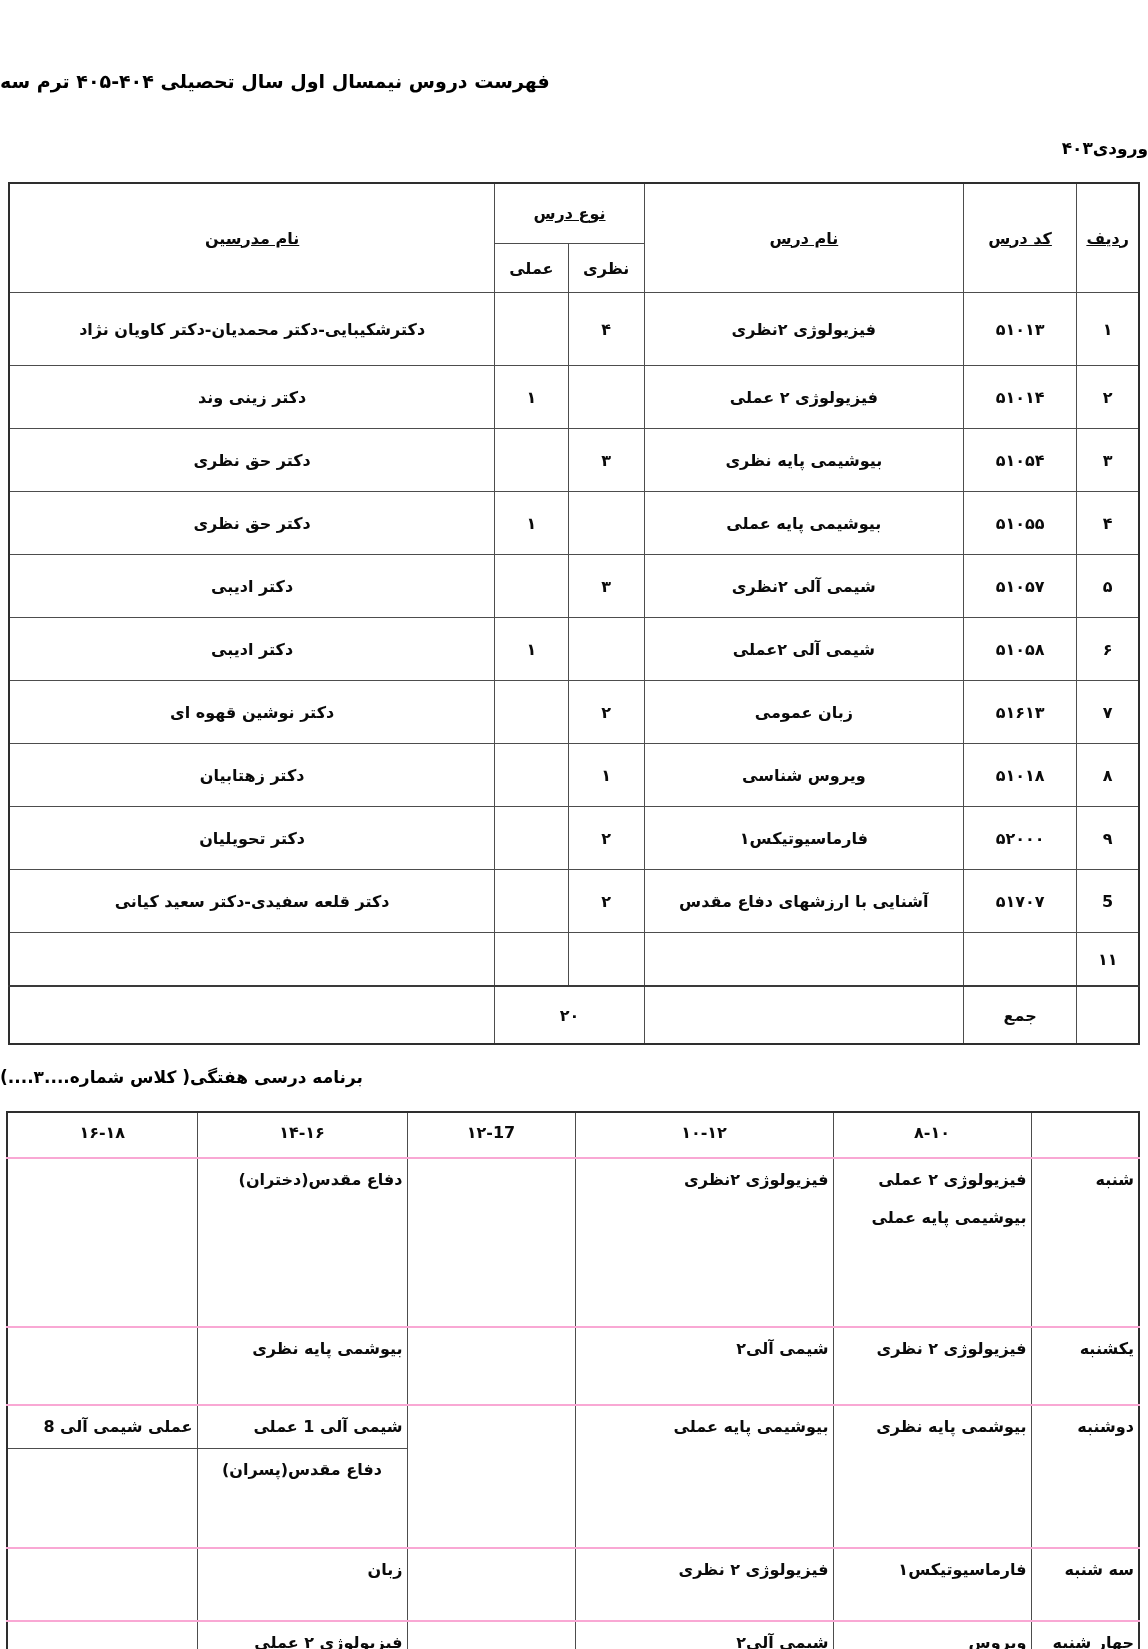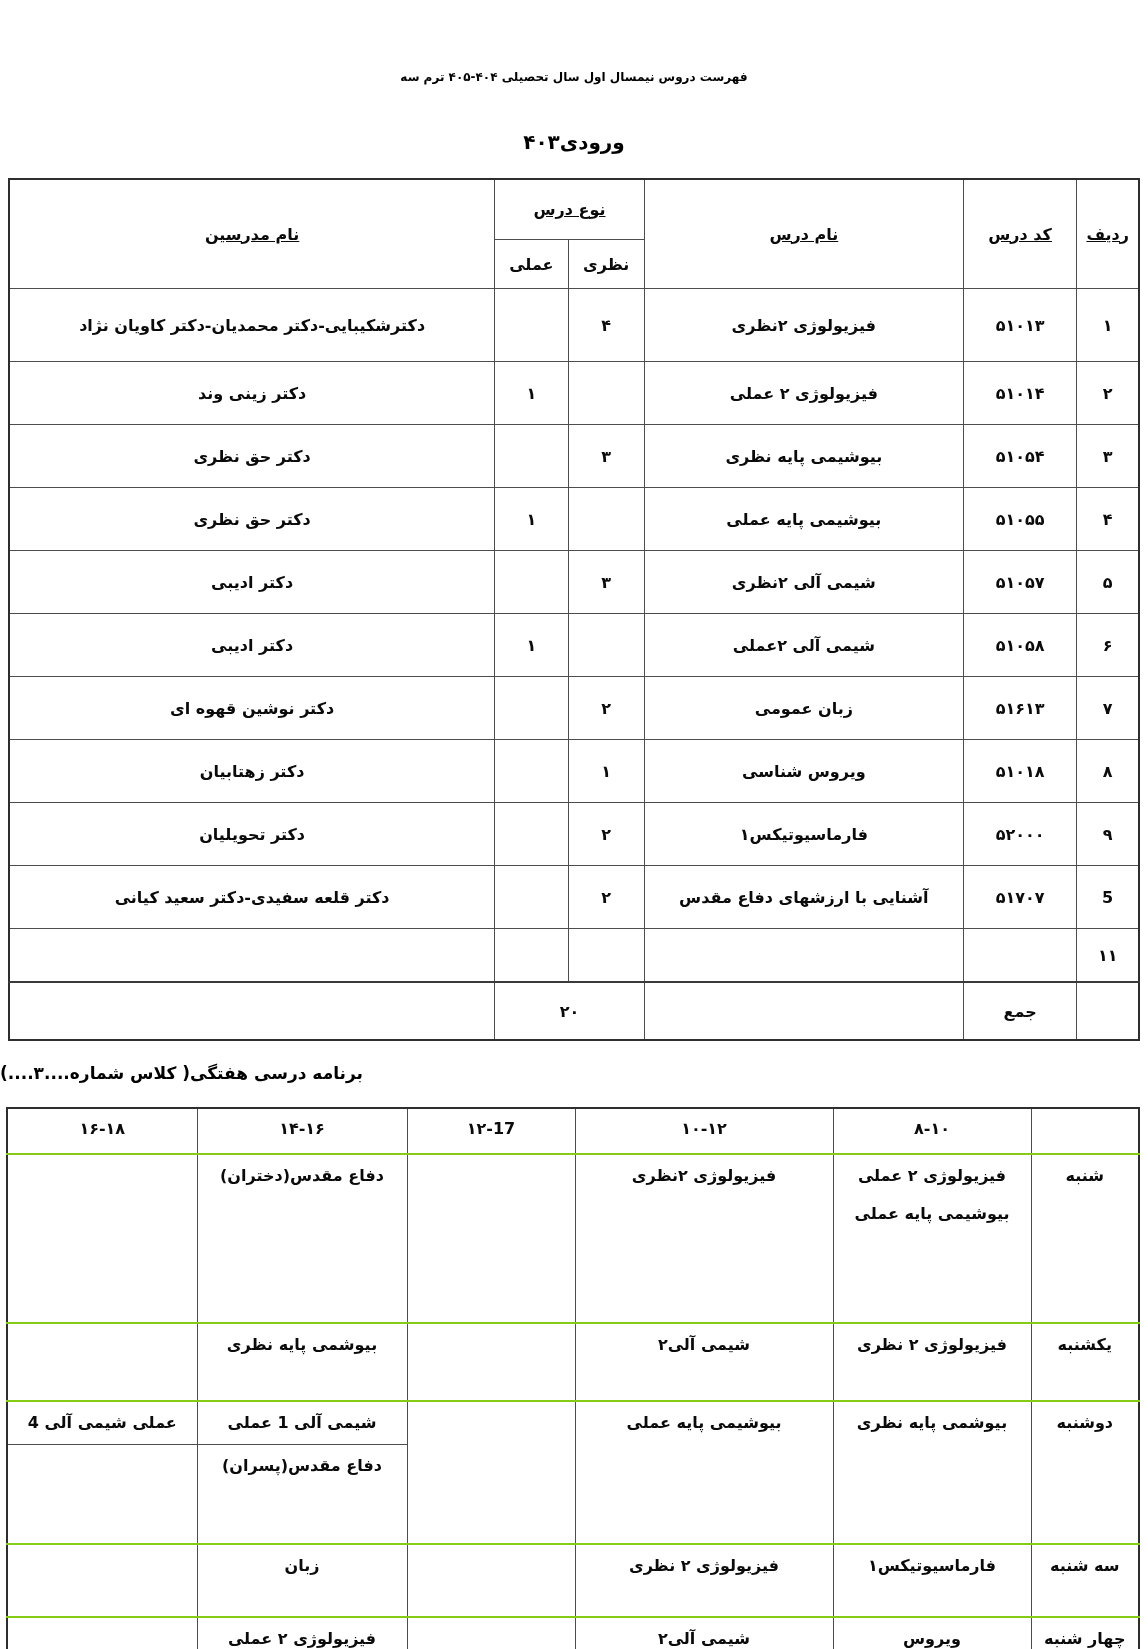--- a/index.html
+++ b/index.html
@@ -3,22 +3,22 @@
 <meta charset="utf-8">
 <style>
   html,body{margin:0;padding:0;}
   body{
     width:1148px;height:1649px;background:#ffffff;color:#000;
     direction:rtl;
     font-family:"DejaVu Sans", sans-serif;
     font-weight:bold;
     overflow:hidden;
   }
-  .title1{ text-align:center; padding-top:70px; font-size:12px; letter-spacing:.2px; }
-  .title2{ text-align:center; margin-top:46px; font-size:20px; }
+  .title1{ text-align:left; padding-top:70px; font-size:19px; letter-spacing:.2px; }
+  .title2{ text-align:right; margin-top:46px; font-size:17px; }
 
   table{ border-collapse:collapse; table-layout:fixed; width:1132px; margin:0 8px; }
   td,th{ border:1px solid #4d4d4d; font-size:16px; text-align:center; padding:2px 6px;
          overflow:hidden; font-weight:bold; color:#0b0b0b;}
   table{ border:2px solid #2e2e2e; }
 
   
   .course-table{ margin-top:24px; }
   .course-table td, .course-table th{ vertical-align:middle; }
   .course-table tr.h1 th{ height:55px;text-decoration:underline; }
@@ -26,21 +26,21 @@
   .course-table tr.r   td{ height:58px; }
   .course-table tr.r1  td{ height:68px; }
   .course-table tr.r11 td{ height:48px; }
   .course-table tr.sum td{ height:52px; border-top:2px solid #3a3a3a; }
 
   
   .schedule-title{ text-align:left; margin-top:22px; font-size:17px; }
   .schedule-table{ margin-top:24px; }
   .schedule-table td, .schedule-table th{ vertical-align:top; line-height:38px; padding:2px 4px; }
   .schedule-table thead th{ height:40px; line-height:36px; }
-  .schedule-table tr.dayrow > td{ border-top:2px solid #84cc16; }
+  .schedule-table tr.dayrow > td{ border-top:2px solid #f9a8d4;text-align:right; }
   .slot{ white-space:pre-line; }
   tr.sat  > td{ height:163px; }
   tr.sun  > td{ height:72px;  }
   tr.monA > td{ height:36px;  }
   tr.monB > td{ height:94px;  }
   tr.tue  > td{ height:67px;  }
   tr.wed  > td{ height:63px;  }
 </style>
 </head>
 <body>
@@ -207,21 +207,21 @@
       <td class="slot"></td>
       <td class="slot">بیوشمی پایه نظری</td>
       <td class="slot"></td>
     </tr>
     <tr class="monA dayrow">
       <td rowspan="2">دوشنبه</td>
       <td class="slot" rowspan="2">بیوشمی پایه نظری</td>
       <td class="slot" rowspan="2">بیوشیمی پایه عملی</td>
       <td class="slot" rowspan="2"></td>
       <td class="slot">شیمی آلی 1 عملی</td>
-      <td class="slot">عملی شیمی آلی 4</td>
+      <td class="slot">عملی شیمی آلی 8</td>
     </tr>
     <tr class="monB">
       <td class="slot">دفاع مقدس(پسران)</td>
       <td class="slot"></td>
     </tr>
     <tr class="tue dayrow">
       <td>سه شنبه</td>
       <td class="slot">فارماسیوتیکس۱</td>
       <td class="slot">فیزیولوژی ۲ نظری</td>
       <td class="slot"></td>

